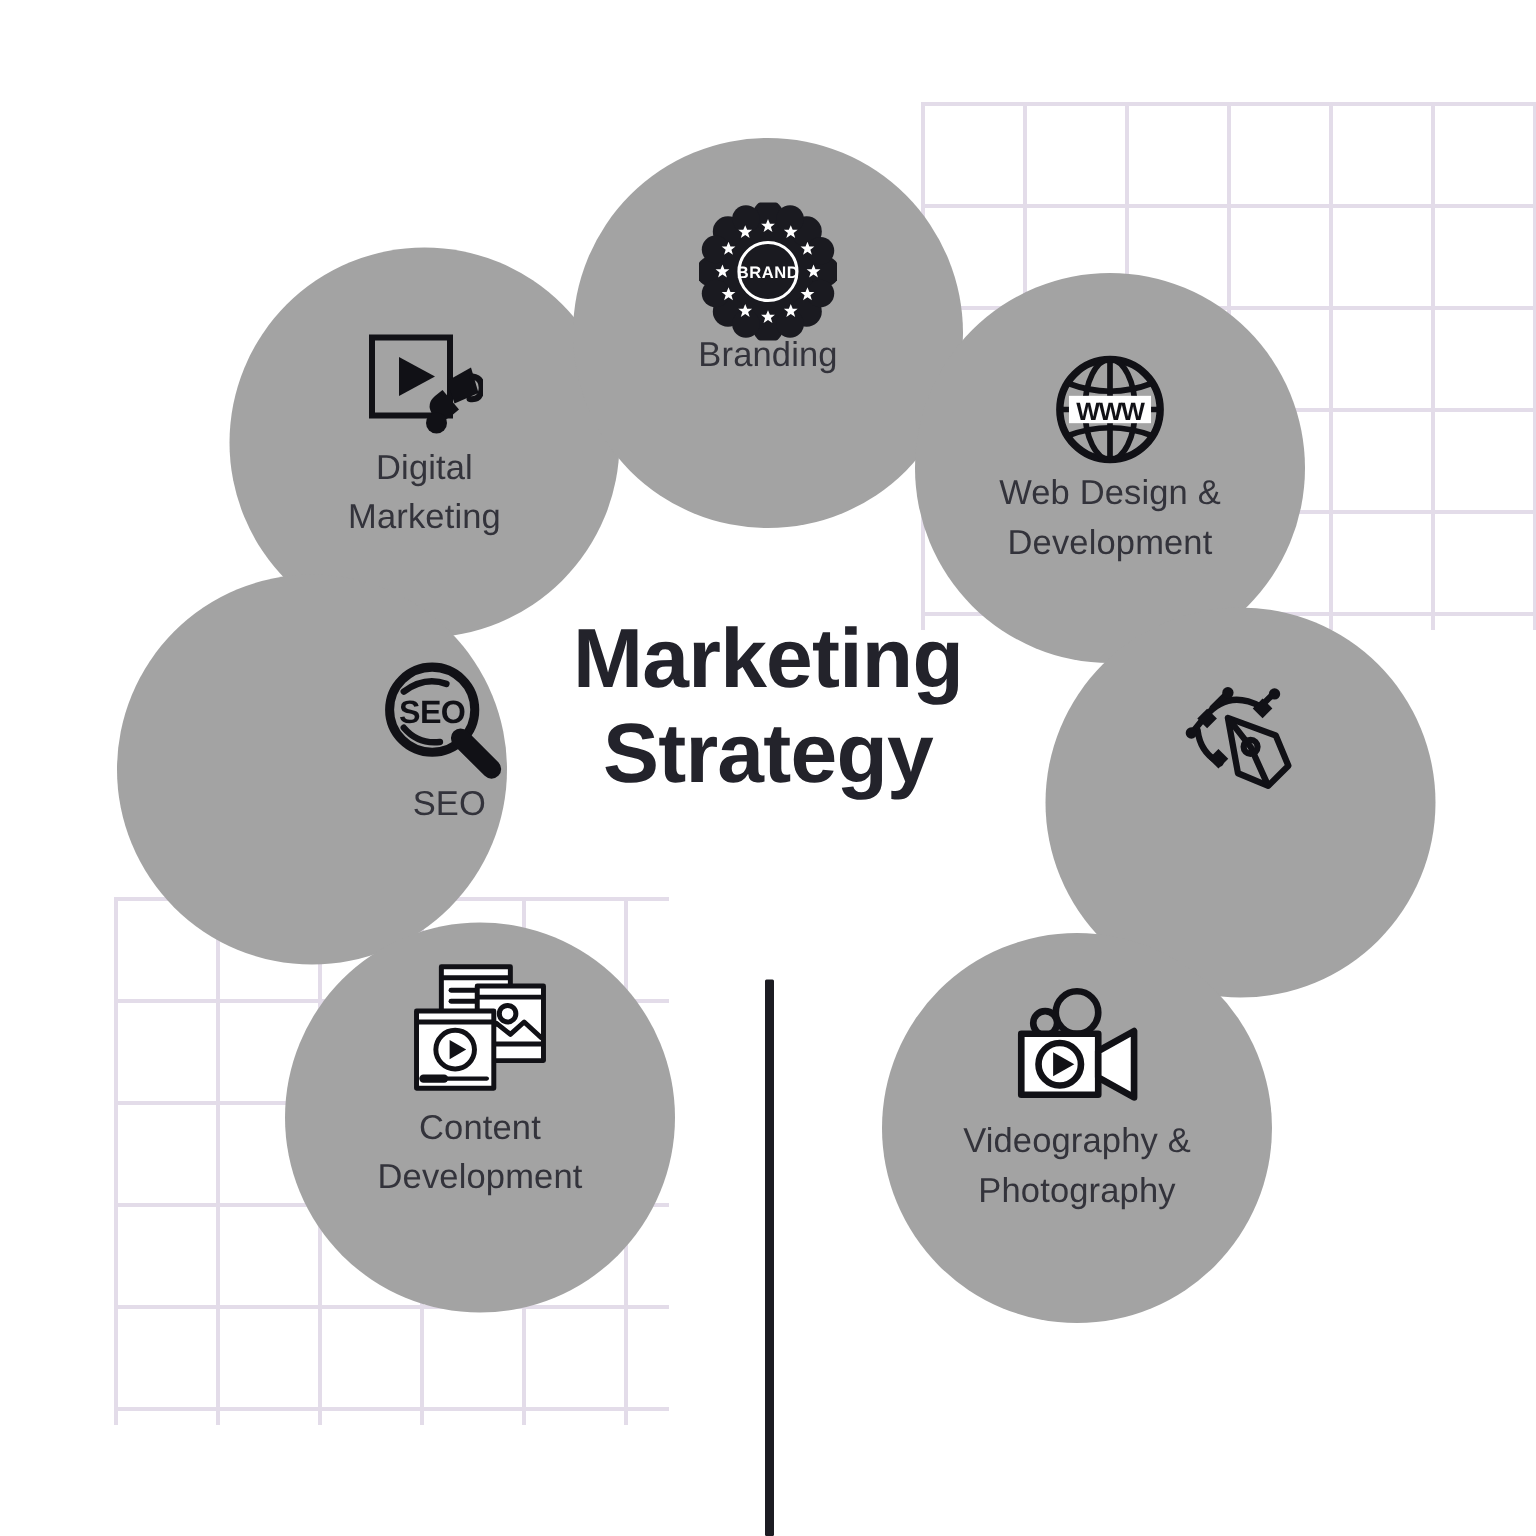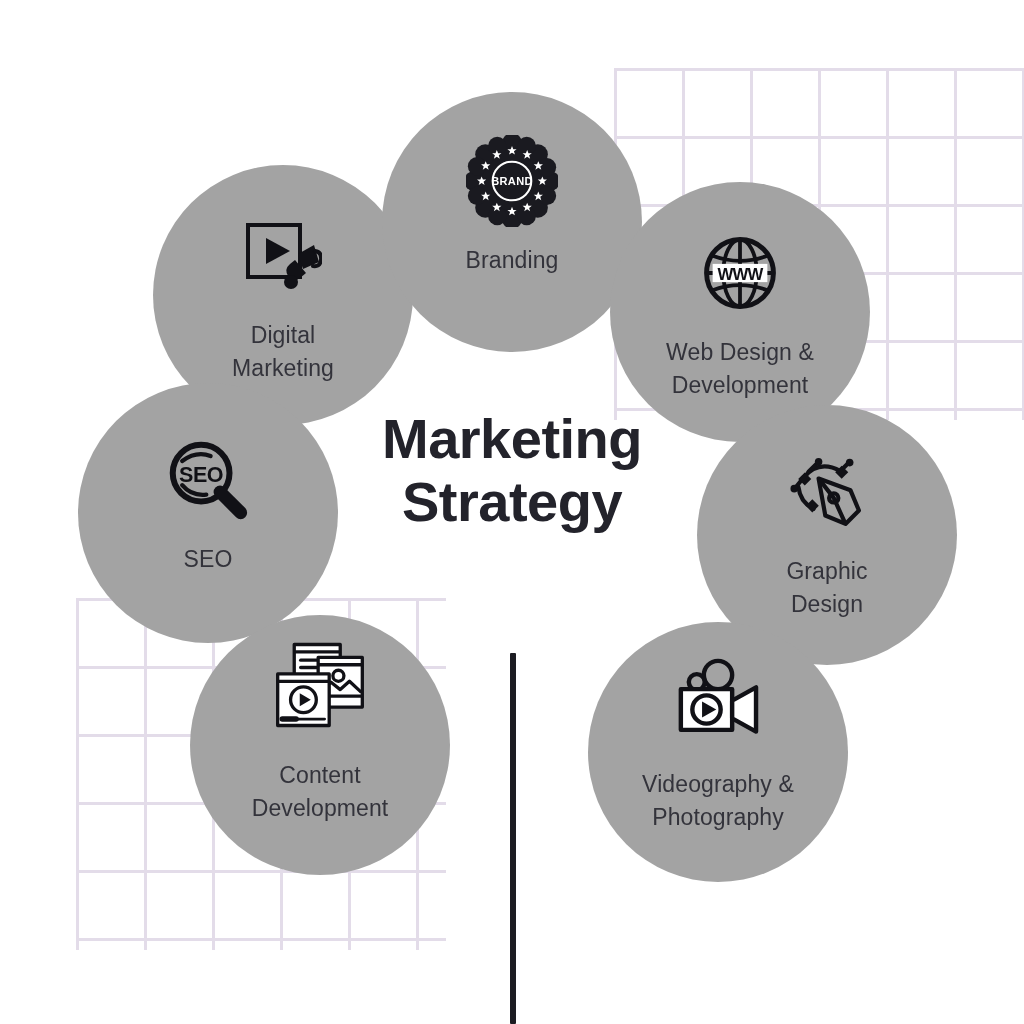--- a/index.html
+++ b/index.html
@@ -60,30 +60,30 @@
     justify-content:center;
     height:78px;
   }
   .bubble .lbl {
     font-size:23px;
     line-height:1.45;
     color:#33333b;
     font-weight:400;
     letter-spacing:.1px;
     padding:0 14px;
-    margin-top:24px;
+    margin-top:0;
     white-space:pre-line;
   }
 
   
   #bubble-digital-marketing { left:153px; top:165px; width:260px; height:260px; padding-top:52px; }
   #bubble-branding          { left:382px; top:92px;  width:260px; height:260px; padding-top:50px; }
   #bubble-web-design        { left:610px; top:182px; width:260px; height:260px; padding-top:52px; }
   #bubble-graphic-design    { left:697px; top:405px; width:260px; height:260px; padding-top:48px; }
-  #bubble-seo               { left:78px;  top:383px; width:260px; height:260px; padding-top:58px; }
+  #bubble-seo               { left:78px;  top:383px; width:260px; height:260px; padding-top:58px;align-items:flex-end; }
   #bubble-content-dev       { left:190px; top:615px; width:260px; height:260px; padding-top:20px; }
   #bubble-videography       { left:588px; top:622px; width:260px; height:260px; padding-top:30px; }
 
   
   #center-title {
     position:absolute;
     left:342px; top:408px;
     width:340px;
     text-align:center;
     font-size:56px;
@@ -226,22 +226,20 @@
           <rect x="27" y="61" width="11" height="11" transform="rotate(45 32.5 66.5)"></rect>
           <circle cx="40" cy="14" r="4.5"></circle>
           <circle cx="77" cy="15" r="4.5"></circle>
           <circle cx="11" cy="46" r="4.5"></circle>
         </g>
         <path d="M40 34 L78 48 L88 72 L72 88 L48 78 Z" fill="none" stroke="#111116" stroke-width="5" stroke-linejoin="round"></path>
         <path d="M40 34 L58 57 L72 88" fill="none" stroke="#111116" stroke-width="5" stroke-linejoin="round"></path>
         <circle cx="58" cy="57" r="5.5" fill="none" stroke="#111116" stroke-width="5"></circle>
       </svg>
     </div>
-    <div class="lbl">Graphic
-Design</div>
   </div>
 
   <div class="bubble" id="bubble-seo">
     <div class="icon-wrap">
       <svg width="86" height="86" viewBox="0 0 100 100">
         <circle cx="42" cy="42" r="33" fill="none" stroke="#111116" stroke-width="7"></circle>
         <path d="M20 28 q16 -12 33 -6" fill="none" stroke="#111116" stroke-width="5" stroke-linecap="round"></path>
         <path d="M20 56 q11 13 28 11" fill="none" stroke="#111116" stroke-width="5" stroke-linecap="round"></path>
         <line x1="64" y1="64" x2="88" y2="88" stroke="#111116" stroke-width="15" stroke-linecap="round"></line>
         <text x="42" y="52" text-anchor="middle" fill="#111116" font-family="'Liberation Sans', sans-serif" font-size="25" font-weight="700" letter-spacing="-0.5">SEO</text>

